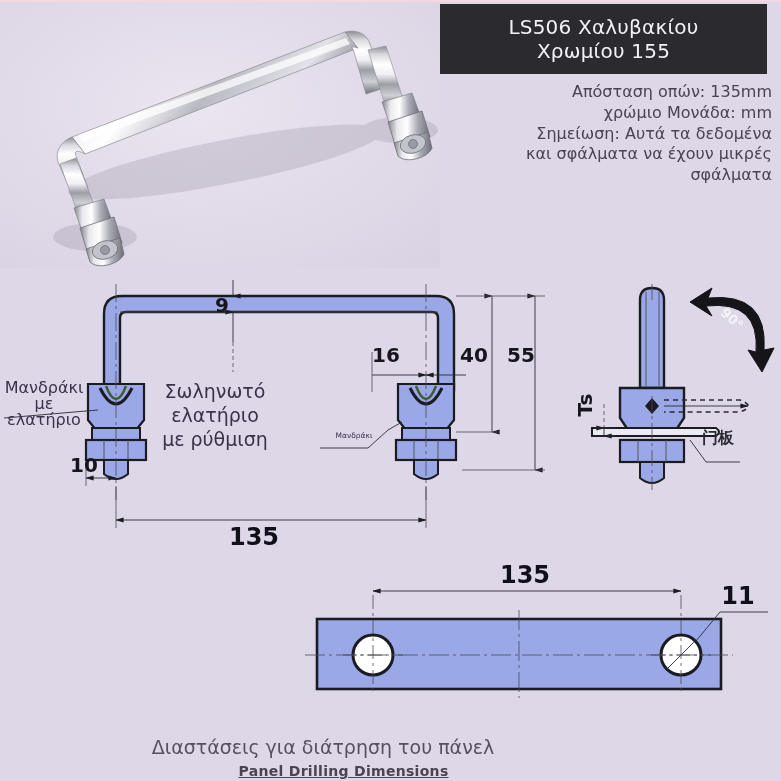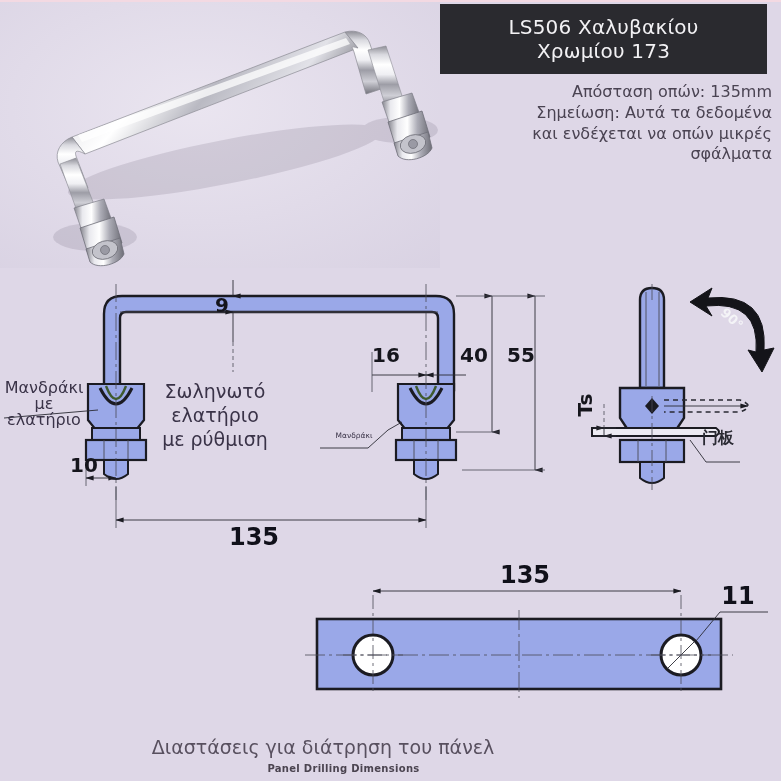--- a/index.html
+++ b/index.html
@@ -80,23 +80,24 @@
     left:0; top:736px; width:646px;
     text-align:center;
     color:#58505f;
     font-size:19px;
   }
   .caption-en {
     position:absolute;
     left:0; top:763px; width:687px;
     text-align:center;
     color:#4b4450;
-    font-size:10px;
+    font-size:14px;
     font-weight:bold;
     letter-spacing:.3px;
+    text-decoration:underline;
   }
 </style>
 </head>
 <body>
 
 <div id="page">
 
   <div class="edge-top"></div>
   <div class="edge-right"></div>
 
@@ -170,28 +171,29 @@
         <path d="M 394,141 L 428,130 L 432,146 C 428,156 406,162 398,154 Z" fill="url(#nutG)" stroke="#6f6f79" stroke-width="0.8"></path>
         <ellipse cx="413" cy="142" rx="13" ry="9" fill="#c3c3cb" stroke="#6f6f79" stroke-width="0.8" transform="rotate(-16 413 142)"></ellipse>
         <circle cx="413" cy="142" r="4.5" fill="#9a9aa4" stroke="#6a6a73" stroke-width="0.7"></circle>
       </g>
     </svg>
   </div>
 
   <div class="title-plate">
     <div class="txt">
       <div>LS506 Χαλυβακίου</div>
-      <div>Χρωμίου 173</div>
+      <div>Χρωμίου 155</div>
     </div>
   </div>
 
   <div class="spec">
     <div>Απόσταση οπών: 135mm</div>
+    <div>χρώμιο Μονάδα: mm</div>
     <div>Σημείωση: Αυτά τα δεδομένα</div>
-    <div>και ενδέχεται να οπών μικρές</div>
+    <div>και σφάλματα να έχουν μικρές</div>
     <div>σφάλματα</div>
   </div>
 
   <svg class="draw" viewBox="0 0 781 781">
     <defs>
       <marker id="arrR" markerWidth="9" markerHeight="7" refX="8.5" refY="3.5" orient="auto">
         <polygon points="0,0.6 9,3.5 0,6.4" fill="#1b1b22"></polygon>
       </marker>
       <marker id="arrL" markerWidth="9" markerHeight="7" refX="0.5" refY="3.5" orient="auto">
         <polygon points="9,0.6 0,3.5 9,6.4" fill="#1b1b22"></polygon>

